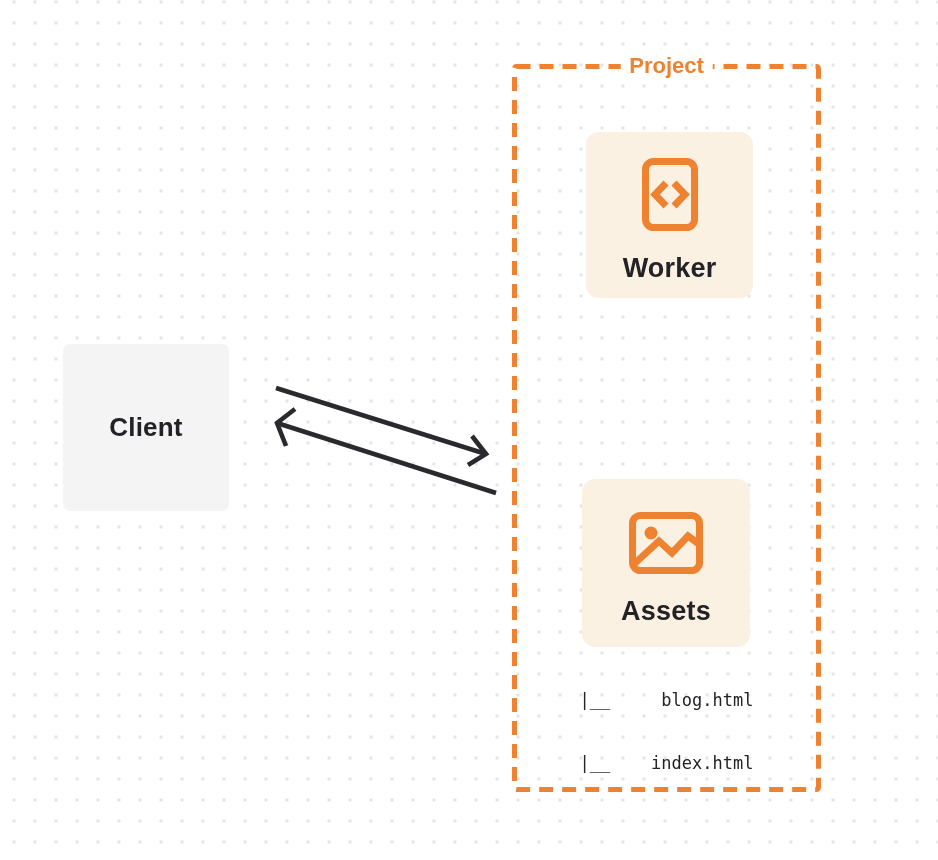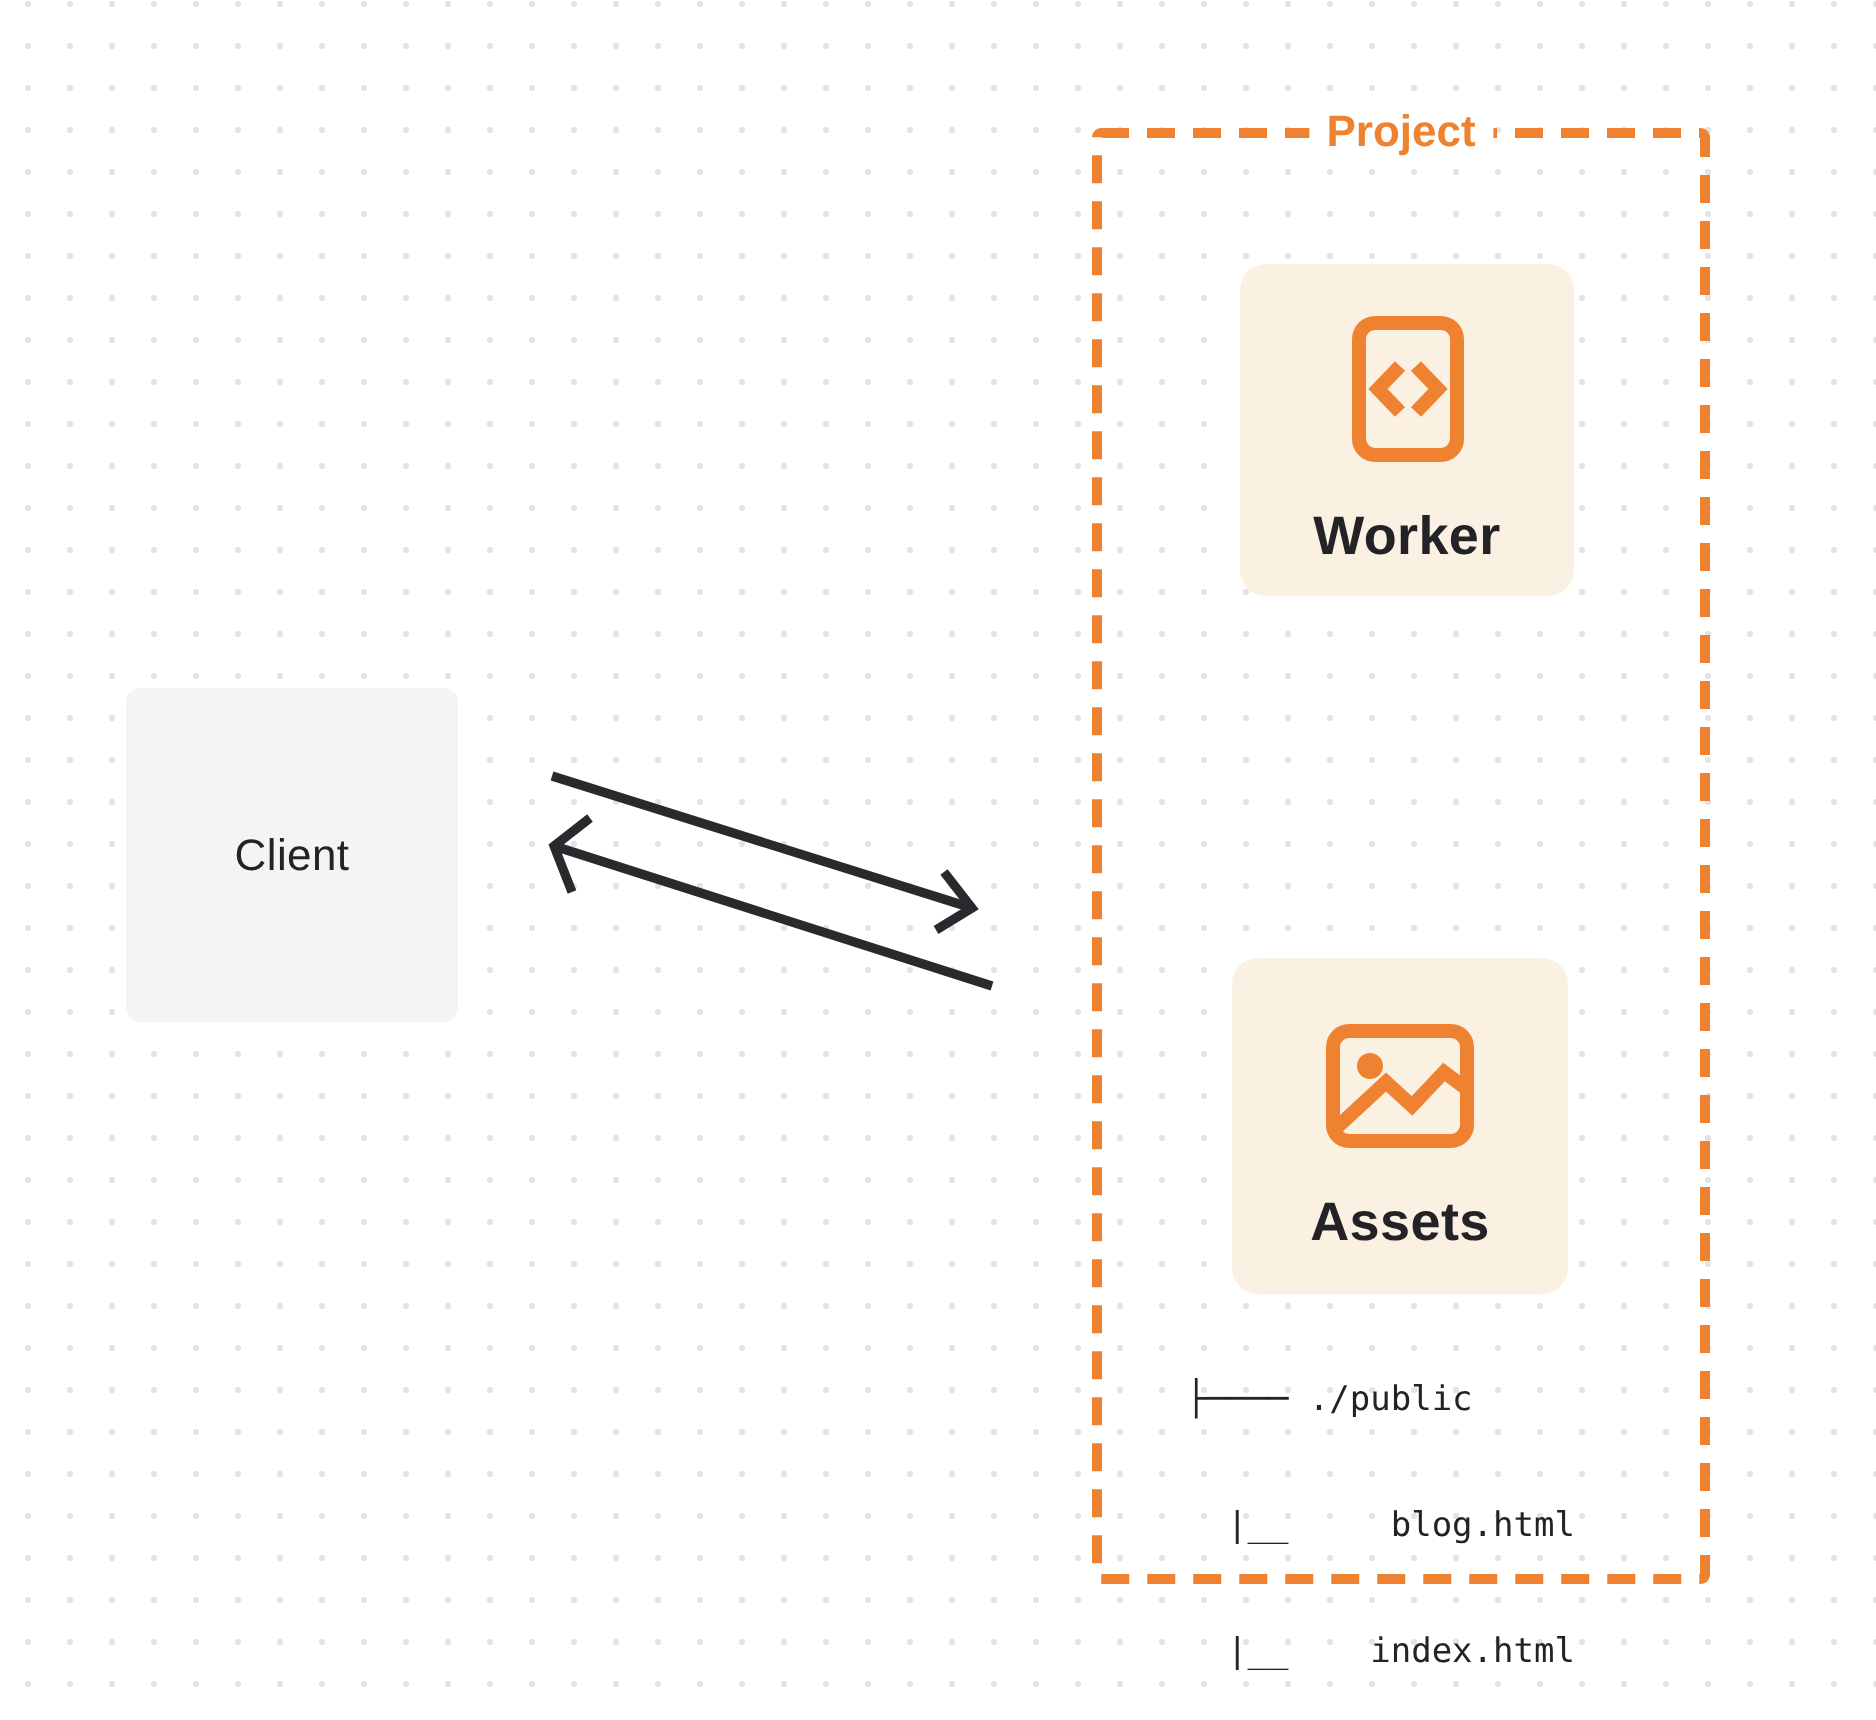--- a/index.html
+++ b/index.html
@@ -13,33 +13,33 @@
     background-size:21px 21px;
     background-position:3.5px -8.5px;
   }
   .client-box{
     position:absolute;left:63px;top:344px;width:166px;height:167px;
     background:var(--client-bg,#f4f4f5);
     border-radius:7px;
     display:flex;align-items:center;justify-content:center;
   }
   .client-box .node-label{
-    font-size:22px;font-weight:normal;color:var(--ink,#232327);letter-spacing:.2px;
+    font-size:26px;font-weight:bold;color:var(--ink,#232327);letter-spacing:.2px;
   }
   .url-label{
     position:absolute;left:283px;top:339px;
     font-size:19px;font-weight:bold;color:#1c1c1f;letter-spacing:.2px;
     white-space:nowrap;
   }
   .arrows{position:absolute;left:0;top:0;width:938px;height:860px;pointer-events:none;}
   .arrows path, .arrows polyline{
     fill:none;stroke:var(--arrow,#2a2a2e);stroke-width:4.6px;
     stroke-linejoin:miter;stroke-linecap:butt;
   }
-  .project-box{position:absolute;left:546px;top:64px;width:309px;height:728px;}
+  .project-box{position:absolute;left:512px;top:64px;width:309px;height:728px;text-align:center;}
   .project-border{position:absolute;left:0;top:0;width:309px;height:728px;}
   .project-border rect{
     fill:none;stroke:var(--orange,#ef8230);stroke-width:5px;
     stroke-dasharray:14 9;
   }
   .project-label{
     position:absolute;top:-11px;left:50%;transform:translateX(-50%);
     background:#ffffff;padding:0 9px;
     font-size:22px;font-weight:bold;color:var(--orange,#ef8230);
     line-height:26px;white-space:nowrap;
@@ -111,20 +111,19 @@
             </clipPath>
         </defs>
         <rect class="stroke" x="3.5" y="3.5" width="67" height="55" rx="8"></rect>
         <circle class="fill" cx="22" cy="21" r="6.5"></circle>
         <polyline class="stroke" points="4,53 30,29 43,41 59,24 71,33" clip-path="url(#imgclip)" stroke-width="6.5"></polyline>
       </svg>
       <div class="card-label">Assets</div>
     </div>
 
     <div class="file-tree">
-      <div>├──── ./public</div>
       <div>  |__     blog.html</div>
       <div>  |__    index.html</div>
       
     </div>
   </div>
 
 </div>
 
 </body></html>

